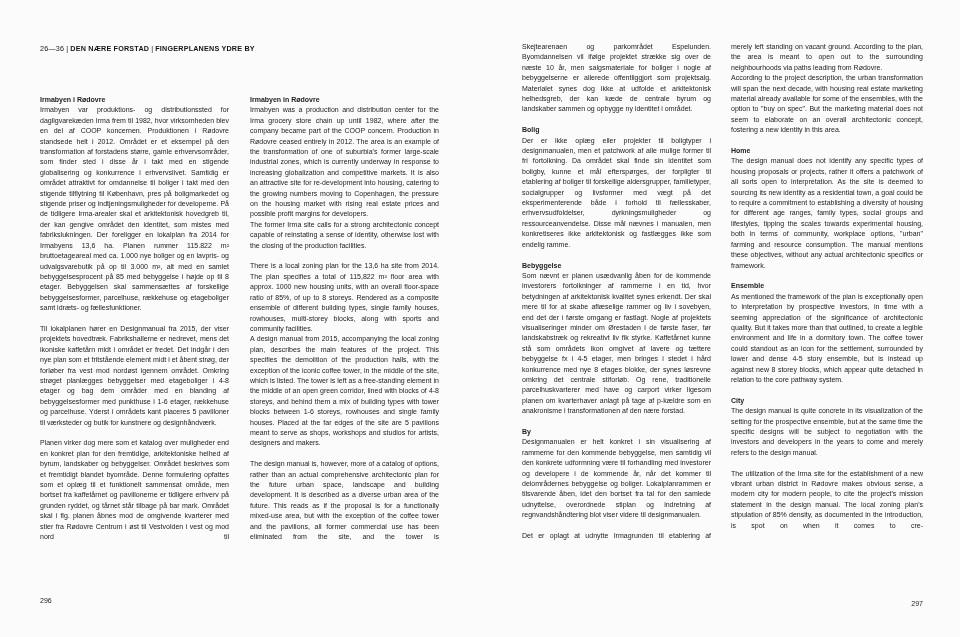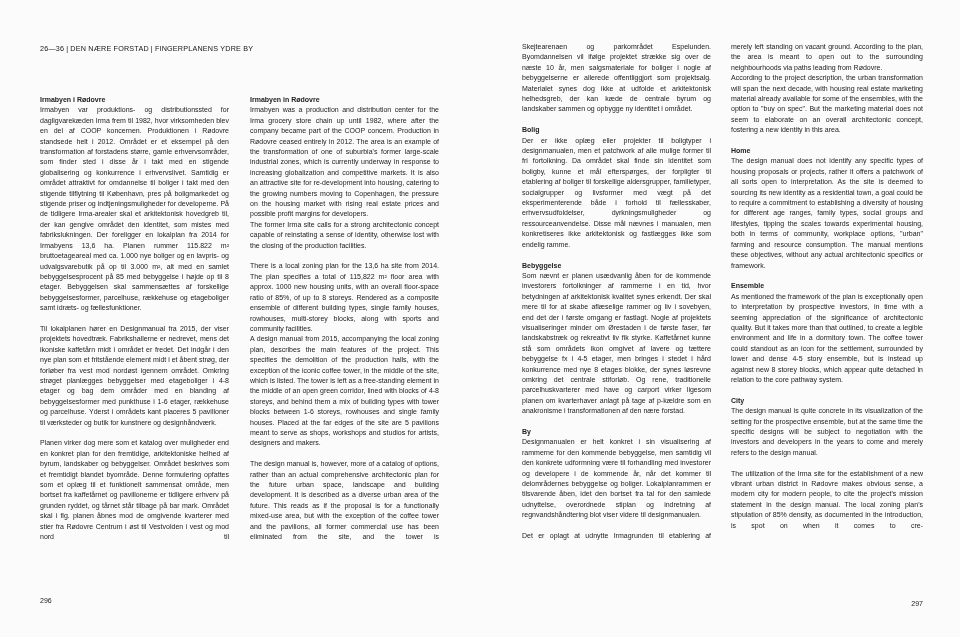--- a/index.html
+++ b/index.html
@@ -13,21 +13,21 @@
   }
   .spread { position: absolute; inset: 0; }
 
   .running-header {
     position: absolute; left: 40px; top: 44px;
     font-size: 7.2px; letter-spacing: 0.2px;
     color: #151515; white-space: nowrap;
   }
   .running-header .range { font-weight: normal; }
   .running-header .sep { font-weight: normal; padding: 0 2px; }
-  .running-header .bold { font-weight: normal; }
+  .running-header .bold { font-weight: bold; }
 
   .col {
     position: absolute;
     width: 189px;
     font-size: 7px;
     line-height: 10.4px;
     text-align: justify;
     color: #222;
   }
   .col p { margin: 0; }

